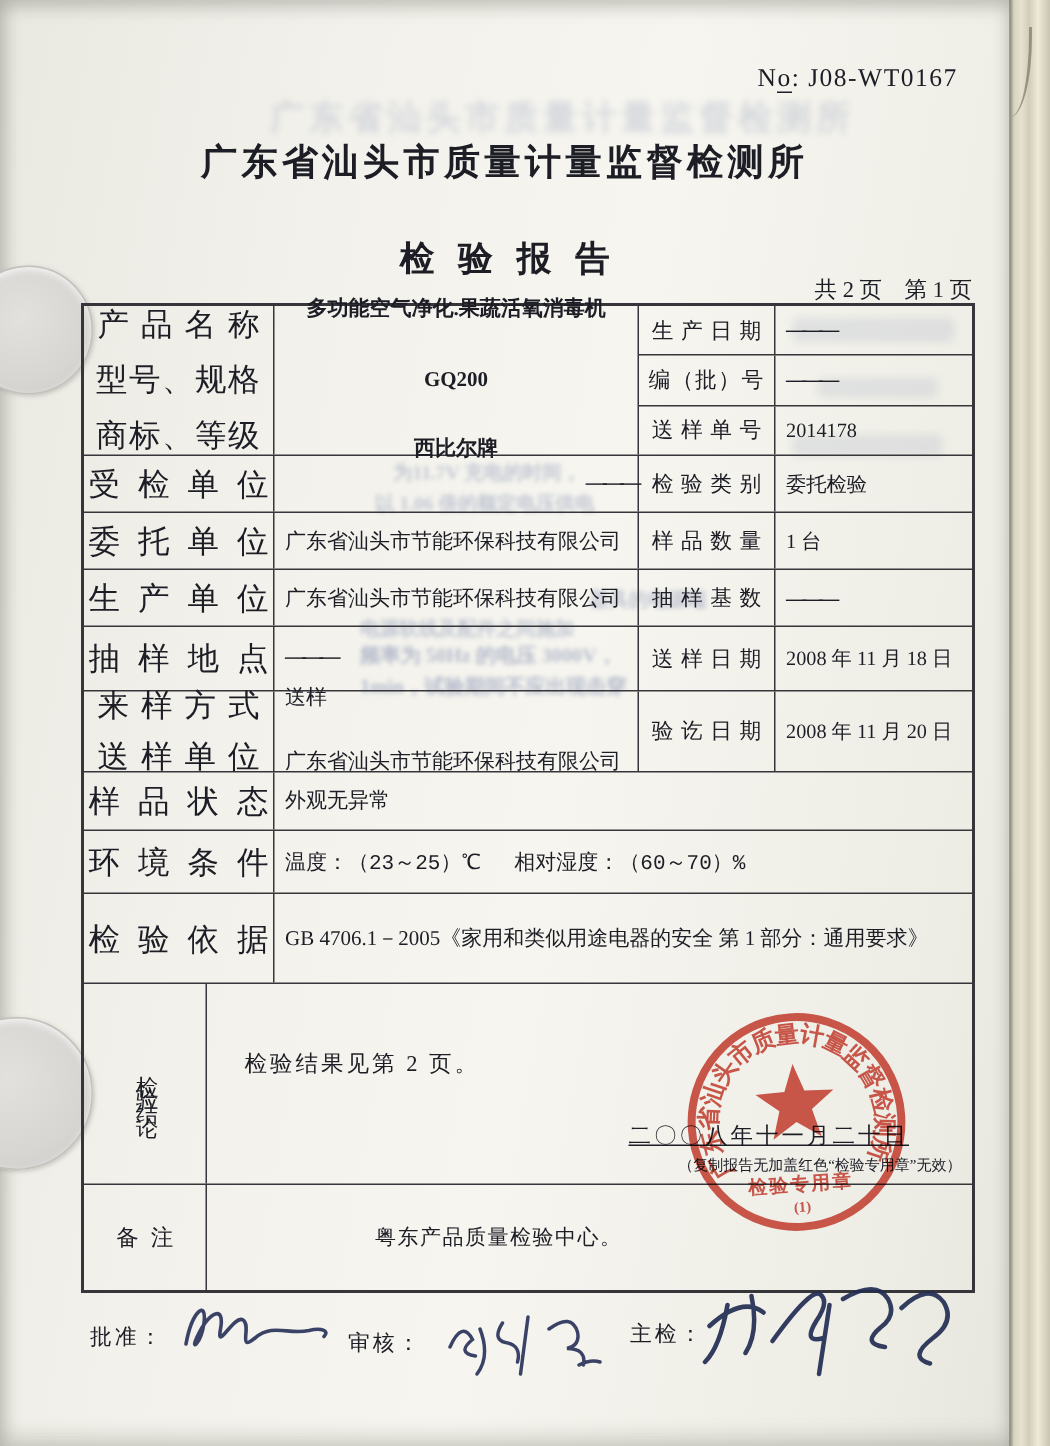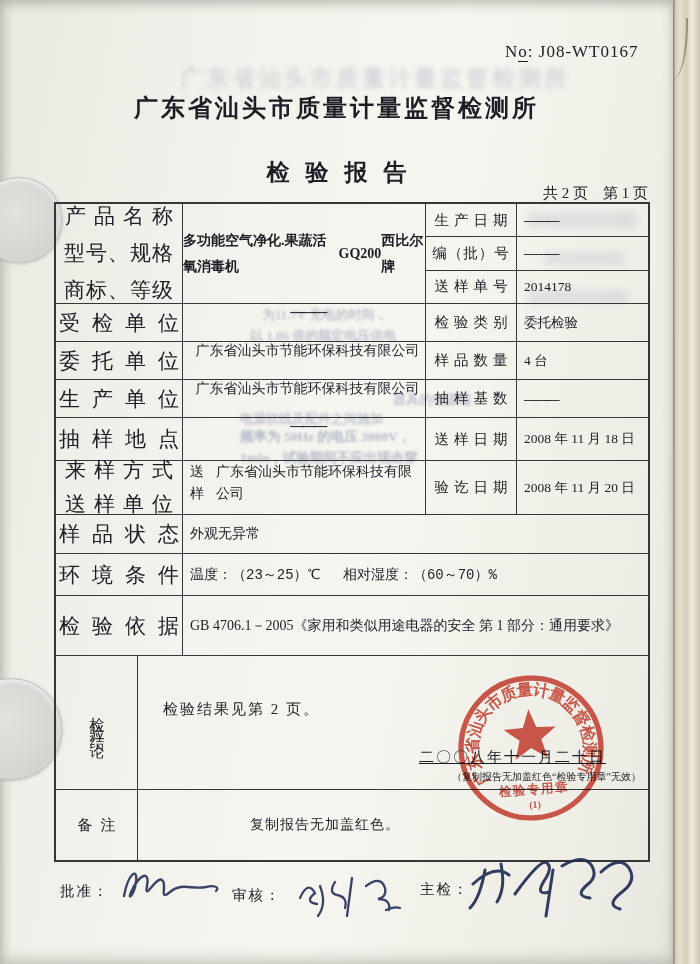--- a/index.html
+++ b/index.html
@@ -46,22 +46,22 @@
   .row{display:flex;border-bottom:1px solid #36363a;box-sizing:border-box;}
   .row:last-child{border-bottom:none;}
   .cell{box-sizing:border-box;}
   .lc{width:127px;border-right:1px solid #36363a;display:flex;align-items:center;justify-content:center;
       flex-direction:column;font-size:21px;flex-shrink:0;}
   .lcn{width:82px;border-right:1px solid #36363a;display:flex;align-items:center;justify-content:center;
       flex-direction:column;font-size:15px;flex-shrink:0;}
   .ls{letter-spacing:12px;margin-right:-12px;white-space:nowrap;}
   .ls2{letter-spacing:8px;margin-right:-8px;white-space:nowrap;}
   .ls3{letter-spacing:1px;white-space:nowrap;}
-  .vc{width:243px;border-right:1px solid #36363a;display:flex;flex-direction:row;justify-content:center;
-      padding-left:7px;flex-shrink:0;}
+  .vc{width:243px;border-right:1px solid #36363a;display:flex;flex-direction:column;justify-content:center;
+      padding-left:7px;flex-shrink:0;gap:21px;}
   .vc.center{align-items:center;padding-left:0;font-weight:bold;line-height:1.85;}
   .rl{width:91px;border-right:1px solid #36363a;display:flex;align-items:center;justify-content:center;flex-shrink:0;}
   .rl span{letter-spacing:5px;margin-right:-5px;white-space:nowrap;font-size:14.5px;}
   .rl span.tight{letter-spacing:1px;margin-right:0;}
   .rv{flex:1;display:flex;align-items:center;padding-left:7px;font-size:13.5px;}
   .fullv{flex:1;display:flex;align-items:center;padding-left:7px;}
   .sub{flex:1;display:flex;border-bottom:1px solid #36363a;}
   .sub:last-child{border-bottom:none;}
   .subcol{flex:1;display:flex;flex-direction:column;}
   .dashline{letter-spacing:-2.5px;font-weight:bold;}
@@ -141,40 +141,40 @@
         </div>
         <div class="sub">
           <div class="cell rl">
               <span>送样单号</span>
             </div>
           <div class="cell rv">2014178</div>
         </div>
       </div>
     </div>
 
+    <div class="row" style="height:38px;text-align:right;">
+      <div class="cell lc">
+          <span class="ls">受检单位</span>
+        </div>
+      <div class="cell vc dashline">———</div>
+      <div class="cell rl">
+          <span>检验类别</span>
+        </div>
+      <div class="cell rv">委托检验</div>
+    </div>
+
     <div class="row" style="height:38px;">
       <div class="cell lc">
-          <span class="ls">受检单位</span>
-        </div>
-      <div class="cell vc dashline">———</div>
-      <div class="cell rl">
-          <span>检验类别</span>
-        </div>
-      <div class="cell rv">委托检验</div>
-    </div>
-
-    <div class="row" style="height:38px;">
-      <div class="cell lc">
           <span class="ls">委托单位</span>
         </div>
       <div class="cell vc">广东省汕头市节能环保科技有限公司</div>
       <div class="cell rl">
           <span>样品数量</span>
         </div>
-      <div class="cell rv">4 台</div>
+      <div class="cell rv">1 台</div>
     </div>
 
     <div class="row" style="height:38px;">
       <div class="cell lc">
           <span class="ls">生产单位</span>
         </div>
       <div class="cell vc">广东省汕头市节能环保科技有限公司</div>
       <div class="cell rl">
           <span>抽样基数</span>
         </div>
@@ -246,21 +246,21 @@
           <text x="100" y="160" text-anchor="middle" font-size="16.5" letter-spacing="2" font-weight="bold" fill="#c0392b">检验专用章</text>
           <text x="100" y="179" text-anchor="middle" font-size="13" font-weight="bold" fill="#c0392b">(1)</text>
         </svg>
       </div>
     </div>
 
     <div class="row" style="height:59px;flex:1;">
       <div class="cell lcn">
           <span class="ls2">备注</span>
         </div>
-      <div class="cell remark-v">复制报告无加盖红色。</div>
+      <div class="cell remark-v">粤东产品质量检验中心。</div>
     </div>
   </div>
 
   <div class="sig-label siglab1">批准：</div>
   <div class="sig-label siglab2">审核：</div>
   <div class="sig-label siglab3">主检：</div>
 
   <svg class="sig-svg sig1" width="120" height="62" viewBox="0 0 120 62">
     <path d="M16,40 C20,18 30,10 28,26 C26,40 18,46 24,34 C32,18 42,14 39,30 C36,46 48,20 54,24 C60,28 50,46 62,36 C74,26 84,34 98,31 C106,29 112,31 108,35" fill="none" stroke="#263058" stroke-width="2.4" stroke-linecap="round" opacity=".9"></path>
   </svg>

